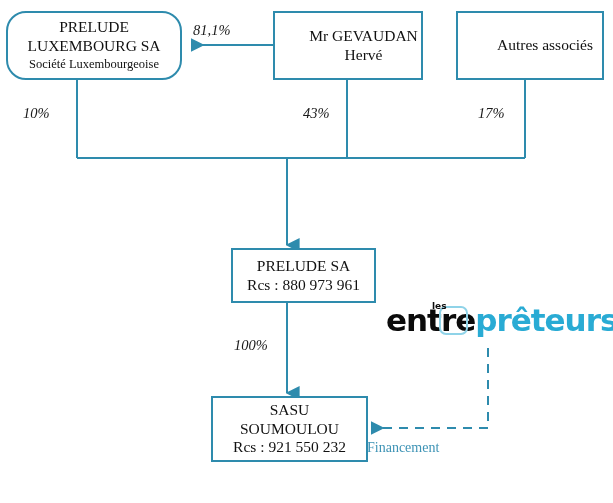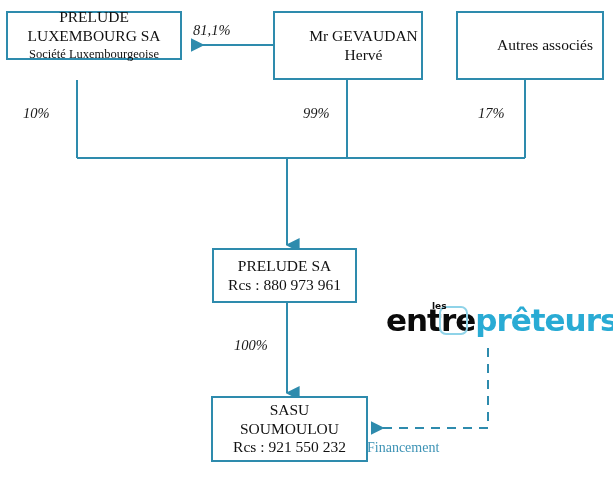--- a/index.html
+++ b/index.html
@@ -35,24 +35,24 @@
     align-items: center;
     justify-content: center;
     color: #111111;
     text-align: center;
     line-height: 1.22;
     z-index: 3;
   }
   .node .ln  { display: block; font-size: 15.5px; white-space: nowrap; }
   .node .sub { display: block; font-size: 12.5px; white-space: nowrap; margin-top: 1px; }
 
-  #node-prelude-lux { left: 6px;   top: 11px;  width: 176px; height: 49px; }
+  #node-prelude-lux { left: 6px;   top: 11px;  width: 176px; height: 69px; border-radius: 20px; }
   #node-gevaudan    { left: 273px; top: 11px;  width: 150px; height: 69px; padding-left: 31px; }
   #node-autres      { left: 456px; top: 11px;  width: 148px; height: 69px; padding-left: 30px; }
-  #node-prelude-sa  { left: 212px; top: 248px; width: 145px; height: 55px; }
+  #node-prelude-sa  { left: 231px; top: 248px; width: 145px; height: 55px; }
   #node-sasu        { left: 211px; top: 396px; width: 157px; height: 66px; }
 
   
   .edge-label {
     position: absolute;
     font-size: 14.5px;
     color: #1a1a1a;
     white-space: nowrap;
     z-index: 4;
     font-style: italic;
@@ -181,21 +181,21 @@
   </div>
 
   <div class="node" id="node-sasu">
     <span class="ln">SASU</span>
     <span class="ln">SOUMOULOU</span>
     <span class="ln">Rcs :  921 550 232</span>
   </div>
 
   <div class="edge-label" id="lbl-811">81,1%</div>
   <div class="edge-label" id="lbl-10">10%</div>
-  <div class="edge-label" id="lbl-73">99%</div>
+  <div class="edge-label" id="lbl-73">43%</div>
   <div class="edge-label" id="lbl-17">17%</div>
   <div class="edge-label" id="lbl-100">100%</div>
   <div id="lbl-financement">Financement</div>
 
   <div id="logo">
     <span class="logo-wrap"><span class="part-dark">entre</span><span class="part-blue">prêteurs</span><span class="logo-badge"></span><span class="logo-les">les</span></span>
   </div>
 
 </div>
 

